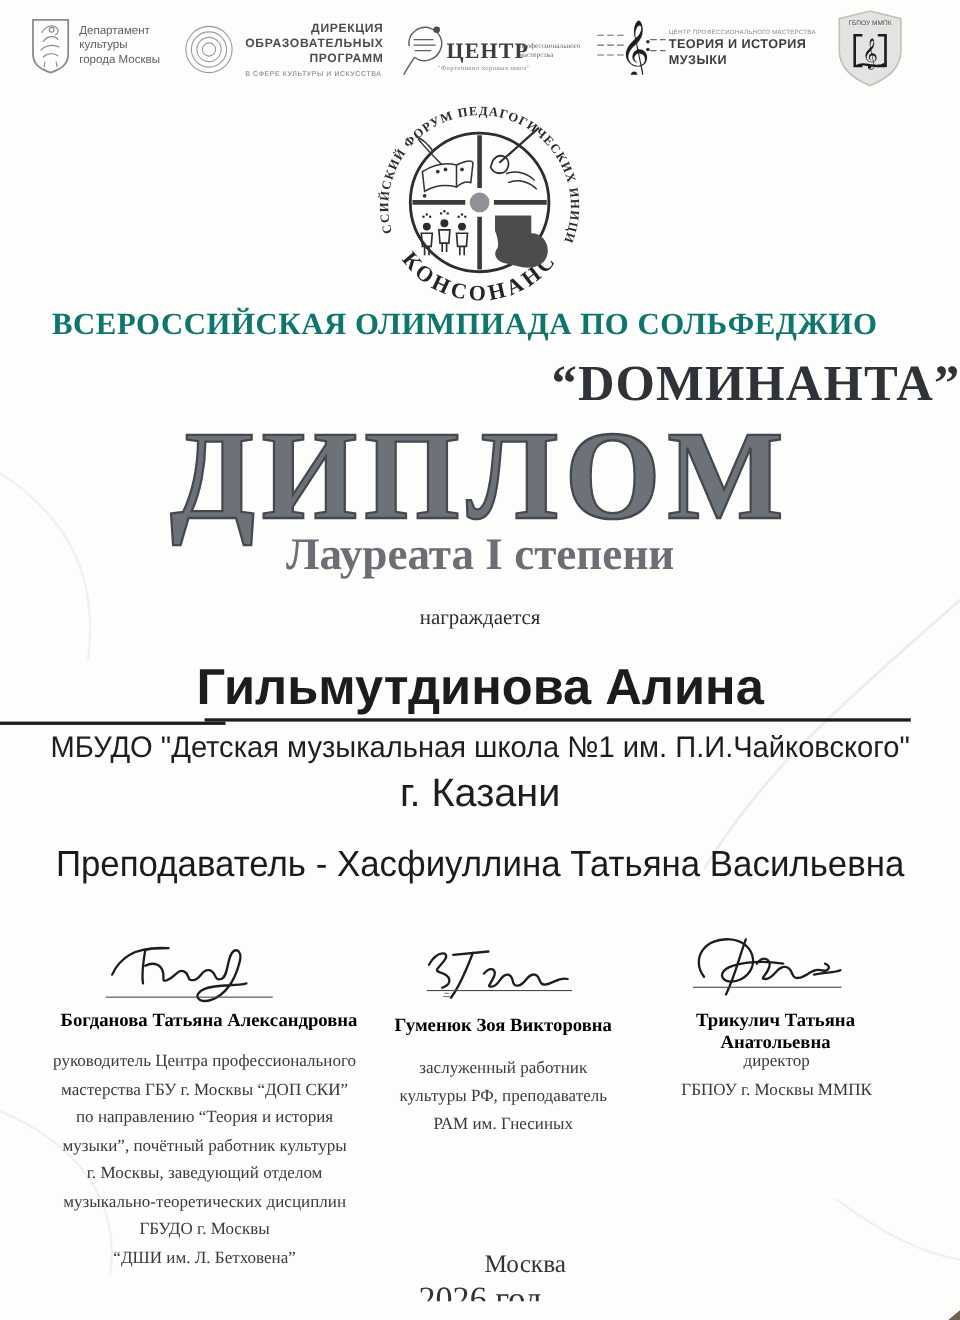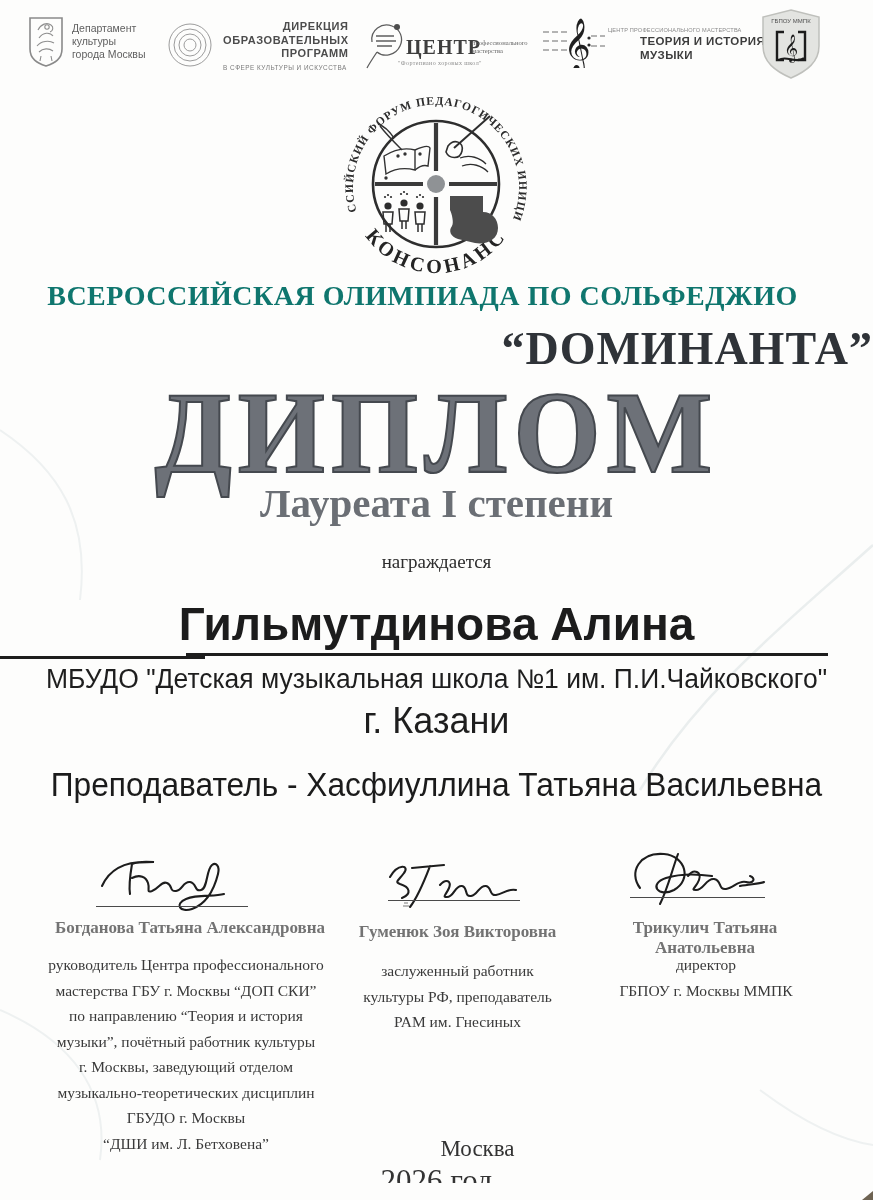--- a/index.html
+++ b/index.html
@@ -11,39 +11,39 @@
   .ctr{text-align:center;}
 
   
   .logo-text-sm{font-family:"Liberation Sans",sans-serif;font-size:10.5px;line-height:13px;color:#5f5f5f;}
   .dir-lines{font-family:"Liberation Sans",sans-serif;font-weight:bold;font-size:11px;line-height:13.5px;color:#4c4c4c;letter-spacing:.6px;text-align:right;}
   .dir-sub{font-family:"Liberation Sans",sans-serif;font-size:6.4px;color:#7b7b7b;letter-spacing:.5px;margin-top:3px;font-weight:normal;}
   .center-big{font-family:"Liberation Serif",serif;font-weight:bold;font-size:20px;color:#3e3e3e;letter-spacing:1px;}
   .center-side{font-family:"Liberation Serif",serif;font-size:6.6px;line-height:7.6px;color:#666;}
   .center-tag{font-family:"Liberation Serif",serif;font-size:6px;color:#8d8d8d;letter-spacing:.4px;}
   .theory-sub{font-family:"Liberation Sans",sans-serif;font-size:5.6px;color:#8a8a8a;letter-spacing:.2px;}
-  .theory-main{font-family:"Liberation Sans",sans-serif;font-weight:bold;font-size:11.5px;line-height:14px;color:#3d3d3d;letter-spacing:.4px;margin-left:32px;}
+  .theory-main{font-family:"Liberation Sans",sans-serif;font-weight:bold;font-size:11.5px;line-height:14px;color:#3d3d3d;letter-spacing:.4px;}
 
   
   .title1{left:0;top:280px;width:845px;font-weight:bold;font-size:28px;color:#0f766e;letter-spacing:.5px;}
   .title2{left:0;top:322px;width:873px;font-weight:bold;font-size:46px;color:#2f3338;letter-spacing:1px;text-align:right;}
   .diplom{left:0;top:381px;width:873px;font-weight:bold;font-size:112px;line-height:104px;
           color:#6d7178;-webkit-text-stroke:2px #45494f;letter-spacing:6px;transform:scaleY(1.03);}
   .degree{left:0;top:479px;width:873px;font-weight:bold;font-size:41px;color:#6b6f75;}
   .awarded{left:0;top:551px;width:873px;font-size:19px;color:#2d2d2d;}
   .recipient-name{left:0;top:597px;width:873px;font-family:"Liberation Sans",sans-serif;
                   font-weight:bold;font-size:46px;color:#1c1c1c;}
   .rule-seg{height:3px;background:#1d1d1d;}
   .school{left:0;top:664px;width:873px;font-family:"Liberation Sans",sans-serif;font-size:27px;color:#1e1e1e;transform:scaleX(.98);}
   .city{left:0;top:700px;width:873px;font-family:"Liberation Sans",sans-serif;font-size:36px;color:#1e1e1e;}
   .teacher{left:0;top:766px;width:873px;font-family:"Liberation Sans",sans-serif;font-size:33px;color:#1b1b1b;transform:scaleX(.96);}
 
   
   .sig-line{height:1px;background:#4a4a4a;}
-  .sig-name{font-weight:bold;font-size:17px;color:#737373;}
+  .sig-name{font-weight:bold;font-size:17px;color:#000000;}
   .sig-role{font-size:15.5px;line-height:25.5px;color:#3a3a3a;}
 
   .footer-city{left:0;top:1136px;width:873px;font-size:23px;color:#333;padding-left:41px;}
   .footer-year{left:0;top:1163px;width:873px;font-size:31px;color:#333;}
 
   .corner-mark{left:862px;top:1191px;width:11px;height:9px;background:#6e6352;
                clip-path:polygon(100% 0,100% 100%,0 100%);}
 </style>
 </head>
 <body>

